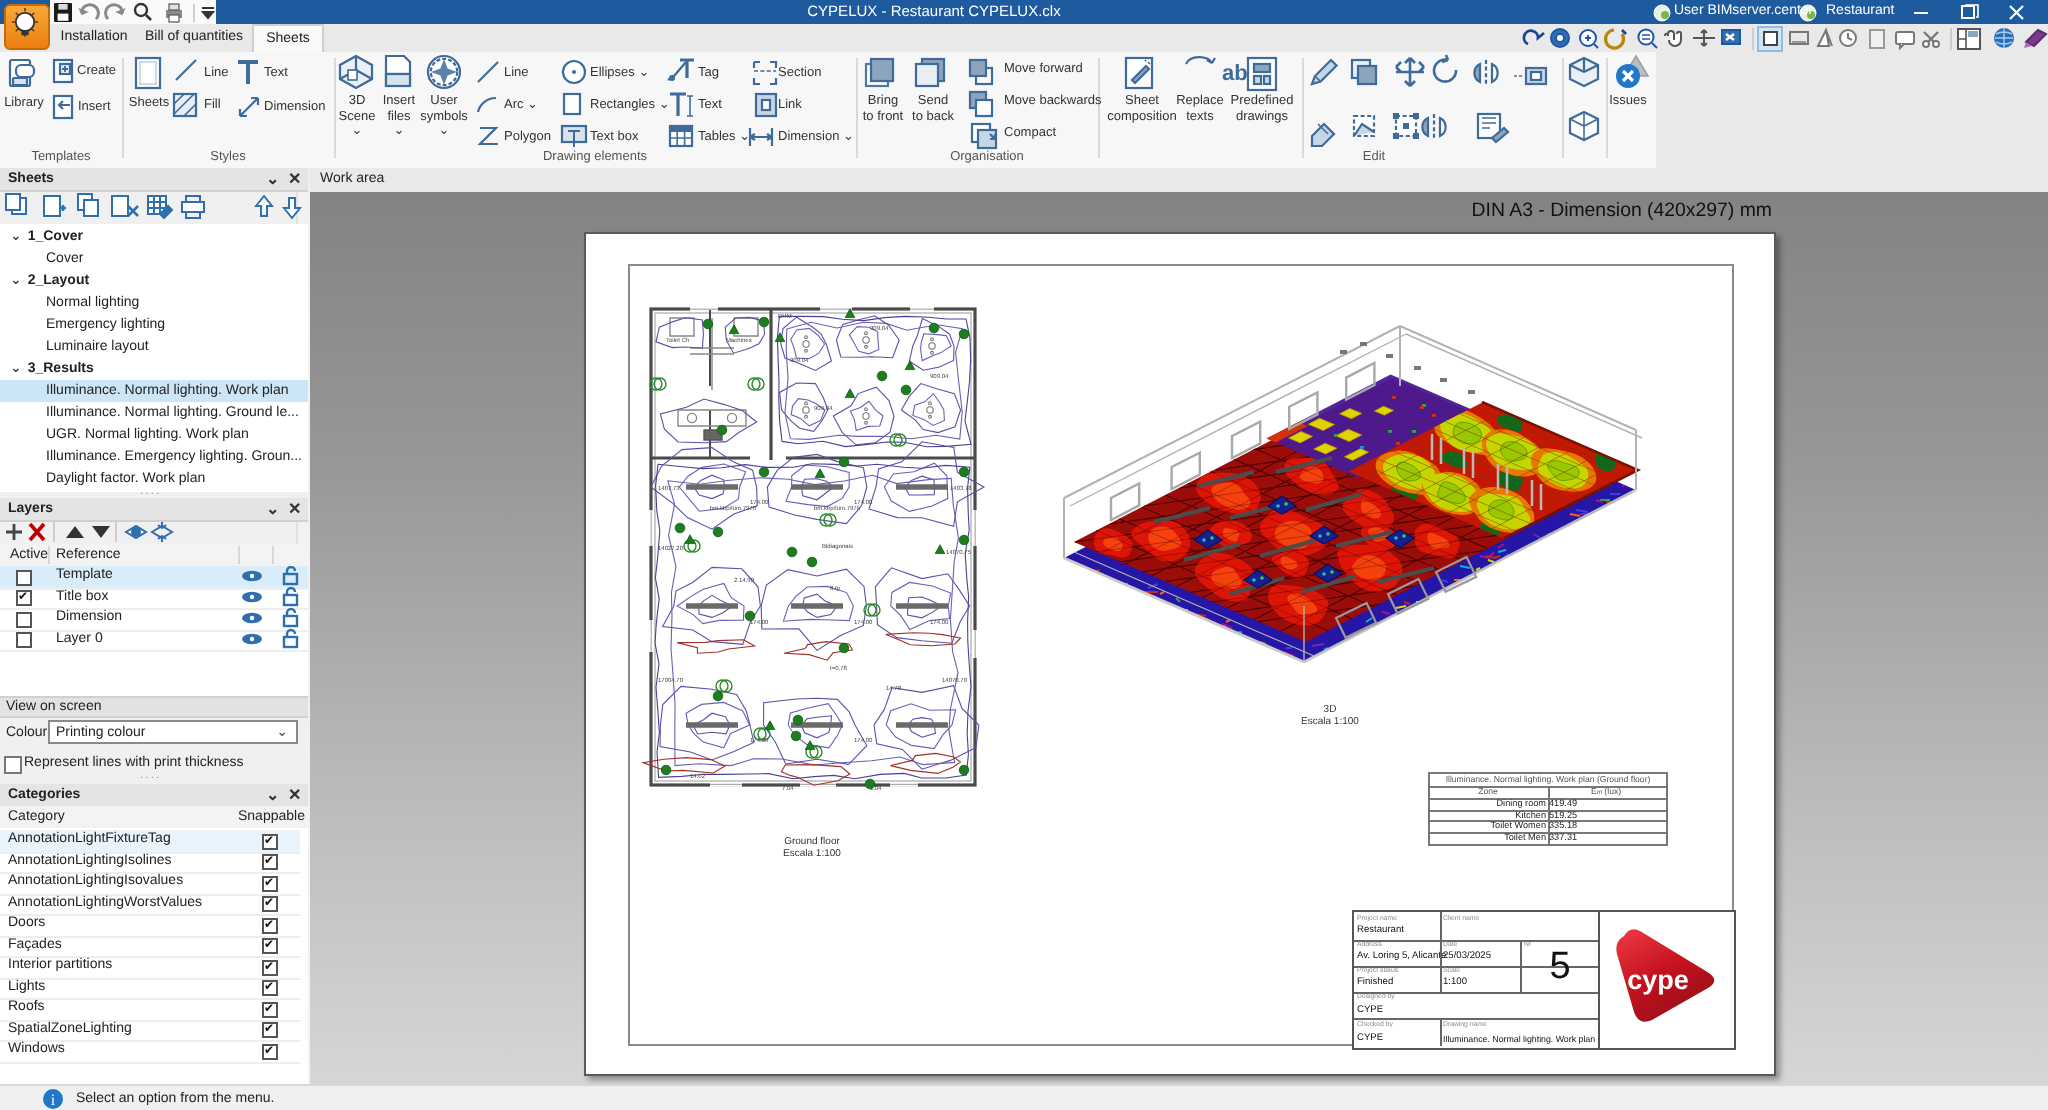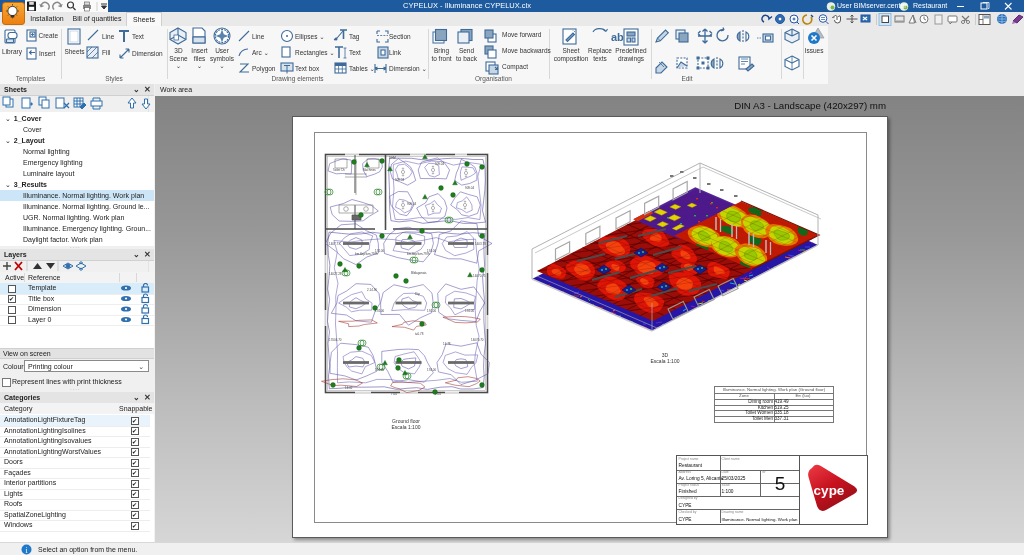--- a/index.html
+++ b/index.html
@@ -37,21 +37,21 @@
   #watab{left:155px;top:84px;width:869px;height:12px;background:#e9e9e9;border-bottom:1px solid #d0d0d0;}
   #workarea{left:155px;top:96px;width:869px;height:446px;background:linear-gradient(180deg,#838383 0%,#979797 30%,#bdbdbd 70%,#d6d6d6 100%);}
   #paper{left:292px;top:116px;width:594px;height:420px;background:#fff;border:1px solid #5a5a5a;box-shadow:2px 2px 3px rgba(0,0,0,0.35);}
   #innerframe{left:314px;top:132px;width:551px;height:389px;border:1px solid #8a8a8a;}
   #dintext{left:586px;top:100px;width:300px;text-align:right;font-size:9.7px;color:#111;}
   .planlbl{position:absolute;font-size:5px;color:#333;text-align:center;line-height:6px;}
 </style>
 </head>
 <body>
 <div class="abs" id="titlebar"></div>
-<div class="abs" id="titletext">CYPELUX - Illuminance CYPELUX.clx</div>
+<div class="abs" id="titletext">CYPELUX - Restaurant CYPELUX.clx</div>
 <div class="abs" id="qat"></div>
 <div class="abs" id="logo"></div>
 <svg class="abs" style="left:2px;top:2px;z-index:6;" width="21" height="21" viewBox="0 0 21 21">
  <g stroke="#fff" stroke-width="0.9" fill="none">
   <circle cx="10.5" cy="9" r="4.6" fill="#fff" stroke="#333"></circle>
   <path d="M8.7 13 h3.6 v2.6 h-3.6 z" fill="#333" stroke="none"></path>
  </g>
  <g stroke="#333" stroke-width="0.8">
   <path d="M10.5 2 v1.6 M10.5 14.8 v1.6 M4 9 h1.6 M15.4 9 h1.6 M5.9 4.4 l1.2 1.2 M13.9 12.4 l1.2 1.2 M15.1 4.4 l-1.2 1.2 M7.1 12.4 l-1.2 1.2" stroke="#5a3a10"></path>
  </g>
@@ -495,21 +495,21 @@
   </div>
 <div class="crow abs" style="top:520px;">
     <span class="ct">Windows</span>
     <span class="ck">✔</span>
   </div>
 
 <div class="abs" id="watab"></div>
 <div class="abs" style="left:160px;top:84px;font-size:7px;color:#222;line-height:12px;">Work area</div>
 <div class="abs" id="workarea"></div>
 <div class="abs" id="paper"></div>
-<div class="abs" id="dintext">DIN A3 - Landscape (420x297) mm</div>
+<div class="abs" id="dintext">DIN A3 - Dimension (420x297) mm</div>
 <div class="abs" id="innerframe"></div>
 <svg class="abs" style="left:315px;top:145px;" width="185" height="295" viewBox="0 0 185 295">
 <g fill="none" stroke="#4a4a4a">
 <rect x="10.5" y="9.5" width="162" height="238" stroke-width="1.6"></rect>
 <rect x="12.5" y="11.5" width="158" height="234" stroke-width="0.5" stroke="#999"></rect>
 <rect x="30" y="8.4" width="14" height="2.4" fill="#fff" stroke="none"></rect>
 <path d="M30 9.6 h14" stroke="#aaa" stroke-width="0.6"></path>
 <rect x="95" y="8.4" width="16" height="2.4" fill="#fff" stroke="none"></rect>
 <path d="M95 9.6 h16" stroke="#aaa" stroke-width="0.6"></path>
 <rect x="140" y="8.4" width="12" height="2.4" fill="#fff" stroke="none"></rect>

